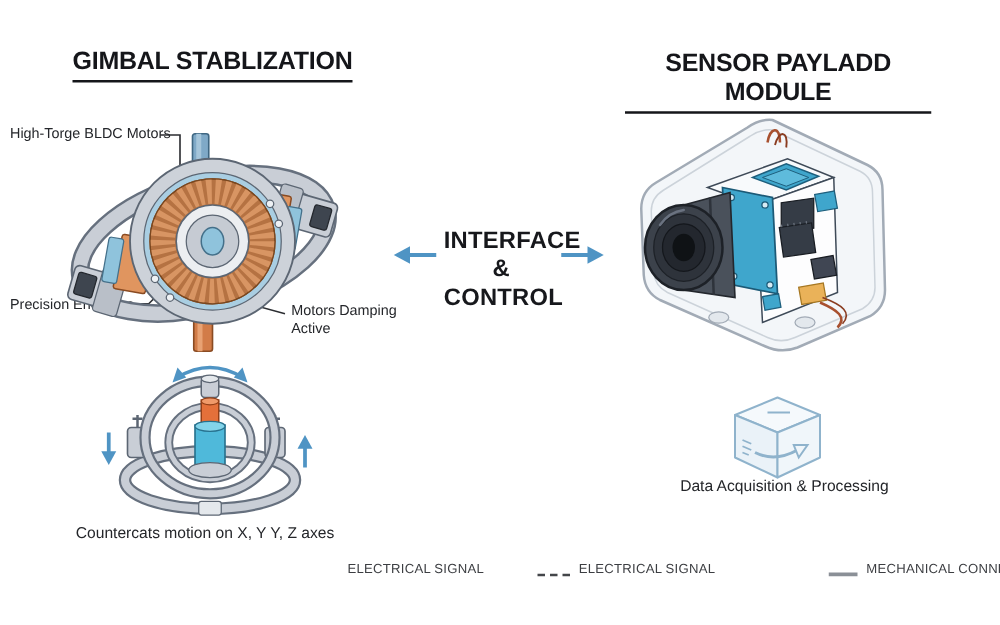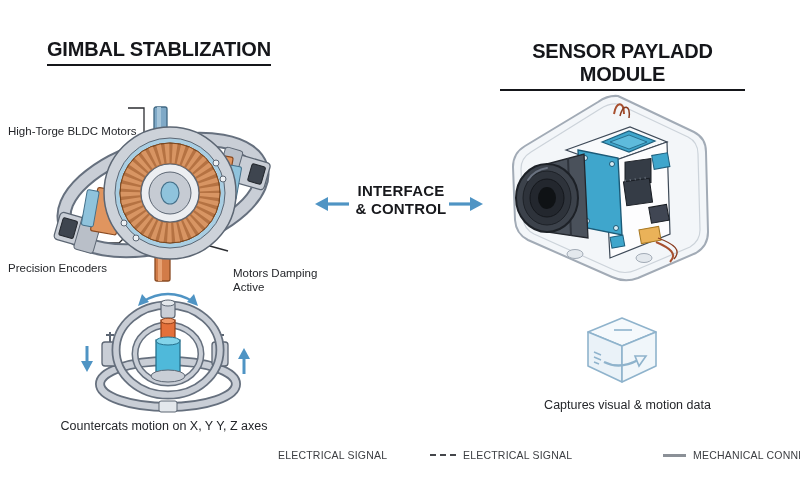--- a/index.html
+++ b/index.html
@@ -3,34 +3,34 @@
 <meta charset="utf-8">
 <style>
   html,body{margin:0;padding:0;}
   body{width:800px;height:500px;position:relative;overflow:hidden;background:#ffffff;
        font-family:"Liberation Sans",sans-serif;color:#1c1c1e;}
   .abs{position:absolute;}
   
   .title{font-weight:700;font-size:20px;letter-spacing:-0.2px;color:#15161a;text-align:center;line-height:1.15;}
   .title .ul{display:inline-block;border-bottom:2.5px solid #15161a;padding-bottom:3px;}
   
-  .lbl{font-size:11.5px;color:#24262a;line-height:1.25;margin-top:24px;}
+  .lbl{font-size:11.5px;color:#24262a;line-height:1.25;}
   .caption{font-size:12.5px;color:#24262a;text-align:center;line-height:1.3;}
   
-  .iface{font-weight:700;font-size:15px;text-align:center;line-height:1.2;color:#17181c;letter-spacing:0.2px;}
-  
-  .legend-item{display:flex;align-items:center;gap:7px;font-size:10.5px;color:#3c3e42;letter-spacing:0.2px;white-space:nowrap;}
+  .iface{font-weight:700;font-size:19px;text-align:center;line-height:1.2;color:#17181c;letter-spacing:0.2px;}
+  
+  .legend-item{display:flex;align-items:flex-end;gap:7px;font-size:10.5px;color:#3c3e42;letter-spacing:0.2px;white-space:nowrap;}
   .marker-dashed{width:26px;border-top:2px dashed #44464a;height:0;}
   .marker-solid{width:23px;border-top:3px solid #8b9097;height:0;}
   svg{display:block;overflow:visible;}
 </style>
 </head>
 <body>
 
-<div class="abs title" style="left:44px;top:38px;width:230px;">
+<div class="abs title" style="left:55px;top:38px;width:230px;">
   <span class="ul">GIMBAL STABLIZATION</span><br>
 </div>
 
 <div class="abs title" style="left:500px;top:40px;width:245px;">
   <span class="ul">SENSOR PAYLADD MODULE</span>
 </div>
 
 <div class="abs lbl" style="left:8px;top:100px;">High-Torge BLDC Motors</div>
 <div class="abs lbl" style="left:8px;top:237px;">Precision Encoders</div>
 <div class="abs lbl" style="left:233px;top:242px;">
@@ -231,22 +231,21 @@
     <line x1="12" y1="36" x2="19" y2="39"></line>
     <line x1="12" y1="41" x2="19" y2="44"></line>
     <line x1="12" y1="46" x2="17" y2="48"></line>
   </g>
   <path d="M 22,46 Q 38,54 56,44" fill="none" stroke="#8fb3cc" stroke-width="2.4"></path>
   <polygon points="64,40 53,40 57,50" fill="#f0f6fa" stroke="#8fb3cc" stroke-width="1.6"></polygon>
 </svg>
 </div>
 
 <div class="abs caption" style="left:510px;top:381px;width:235px;">
-  <br>
-  <span>Captures visual &amp; motion data</span>
+  <span>Data Acquisition &amp; Processing</span><br>
 </div>
 
 <div class="abs legend-item" style="left:278px;top:449px;">
   <span>ELECTRICAL SIGNAL</span>
 </div>
 <div class="abs legend-item" style="left:430px;top:449px;">
   <span class="marker-dashed"></span>
   <span>ELECTRICAL SIGNAL</span>
 </div>
 <div class="abs legend-item" style="left:663px;top:449px;">

